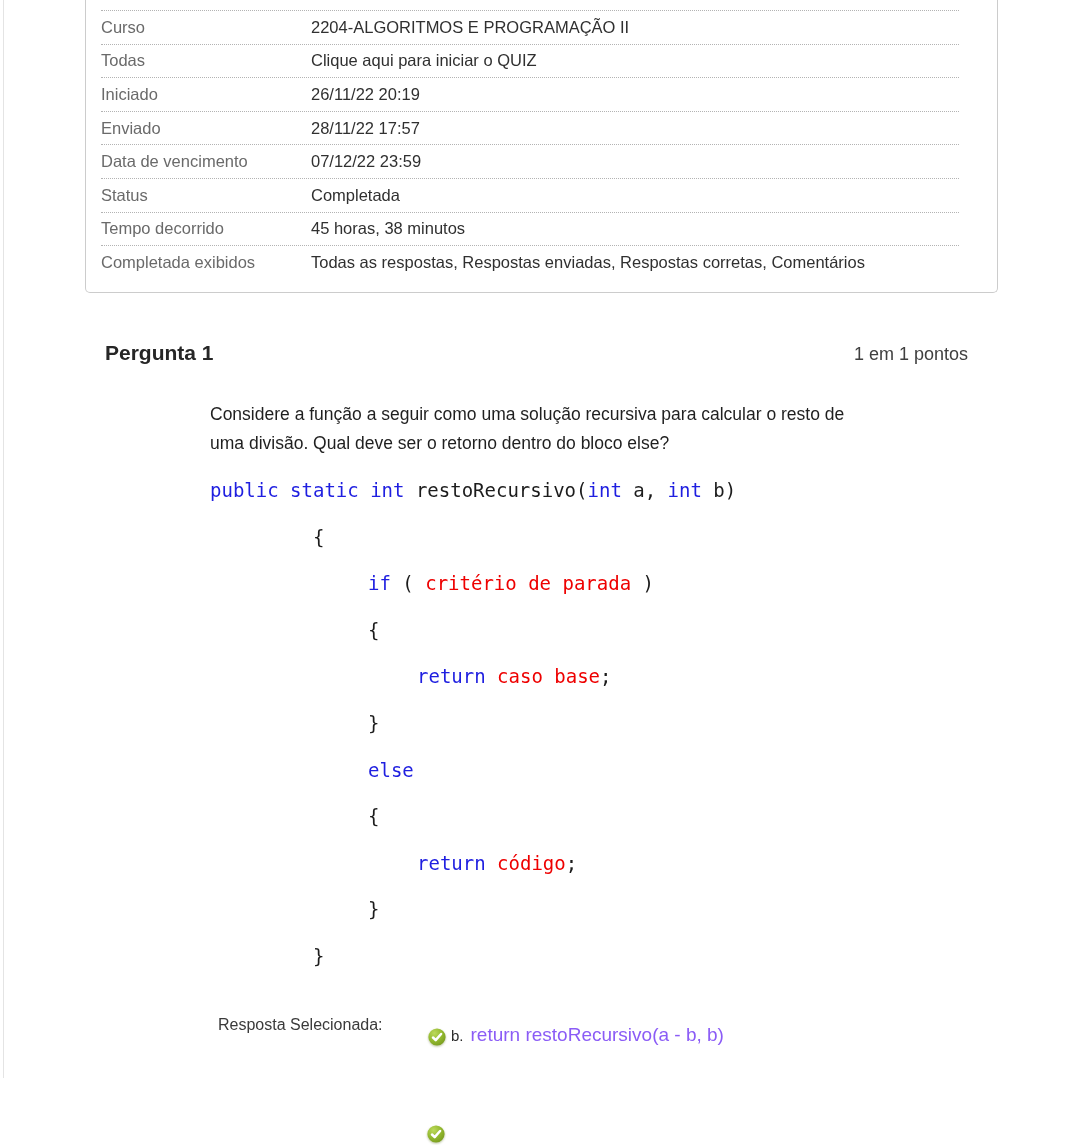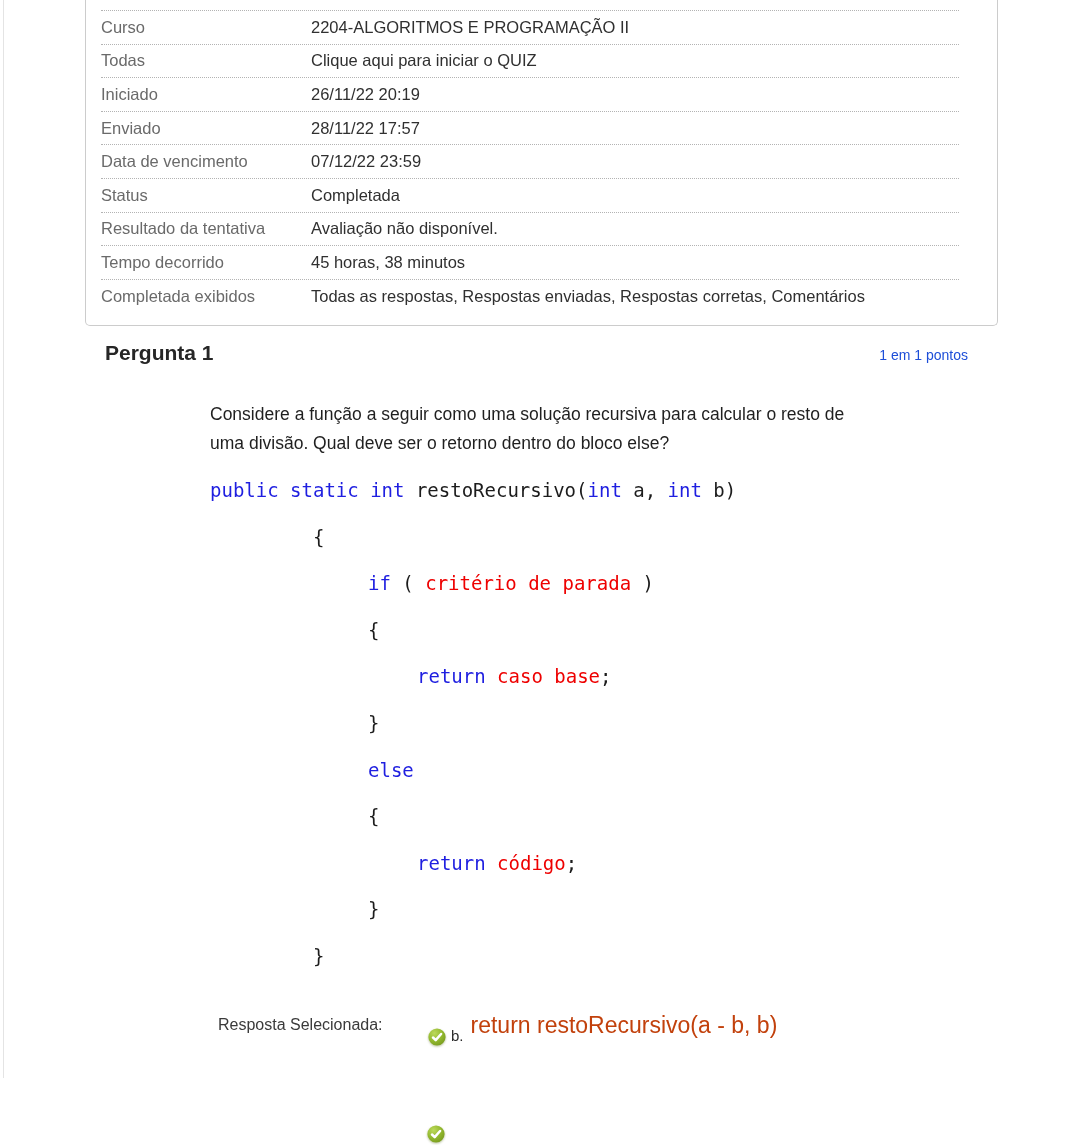--- a/index.html
+++ b/index.html
@@ -27,21 +27,21 @@
   }
   .info-row .lbl{flex:0 0 210px;color:#6a6a6a;}
   .info-row .val{flex:1;color:#303030;white-space:nowrap;}
 
   
   .question-header{
     position:absolute;left:105px;top:341px;width:863px;
     display:flex;justify-content:space-between;align-items:baseline;
   }
   .question-title{font-size:21px;font-weight:bold;color:#262626;}
-  .question-points{font-size:14px;color:#1d4ed8;text-align:center;}
+  .question-points{font-size:18px;color:#404040;text-align:center;}
 
   
   .question-text{
     position:absolute;left:210px;top:400px;width:775px;
     font-size:17.5px;line-height:29px;color:#1f1f1f;
   }
 
   
   .code-block{
     position:absolute;left:210px;top:467px;width:790px;
@@ -55,21 +55,21 @@
 
   
   .answer-row{
     position:absolute;left:218px;top:1014px;width:780px;
     display:flex;align-items:flex-start;
   }
   .answer-label{flex:0 0 210px;font-size:16px;color:#3a3a3a;line-height:22px;}
   .check-icon{width:18px;height:18px;display:inline-block;margin-top:14px;
     filter:drop-shadow(0 1px 1px rgba(100,120,40,.45));}
   .answer-letter{font-size:15px;color:#2c2c2c;margin:13px 7px 0 5px;line-height:18px;}
-  .answer-text{font-size:23px;color:#c2410c;line-height:22px;}
+  .answer-text{font-size:19px;color:#8b5cf6;line-height:22px;margin-top:10px;}
 
   
   .bottom-icon{position:absolute;left:427px;top:1125px;margin-top:0;}
 </style>
 </head>
 <body>
 
 <div class="panel-edge"></div>
 
 <div class="info-box">
@@ -90,24 +90,20 @@
         <span class="lbl">Enviado</span>
         <span class="val">28/11/22 17:57</span>
       </div>
       <div class="info-row">
         <span class="lbl">Data de vencimento</span>
         <span class="val">07/12/22 23:59</span>
       </div>
       <div class="info-row">
         <span class="lbl">Status</span>
         <span class="val">Completada</span>
-      </div>
-      <div class="info-row">
-        <span class="lbl">Resultado da tentativa</span>
-        <span class="val">Avaliação não disponível.</span>
       </div>
       <div class="info-row">
         <span class="lbl">Tempo decorrido</span>
         <span class="val">45 horas, 38 minutos</span>
       </div>
       <div class="info-row">
         <span class="lbl">Completada exibidos</span>
         <span class="val">Todas as respostas, Respostas enviadas, Respostas corretas, Comentários</span>
       </div>
     </div>

